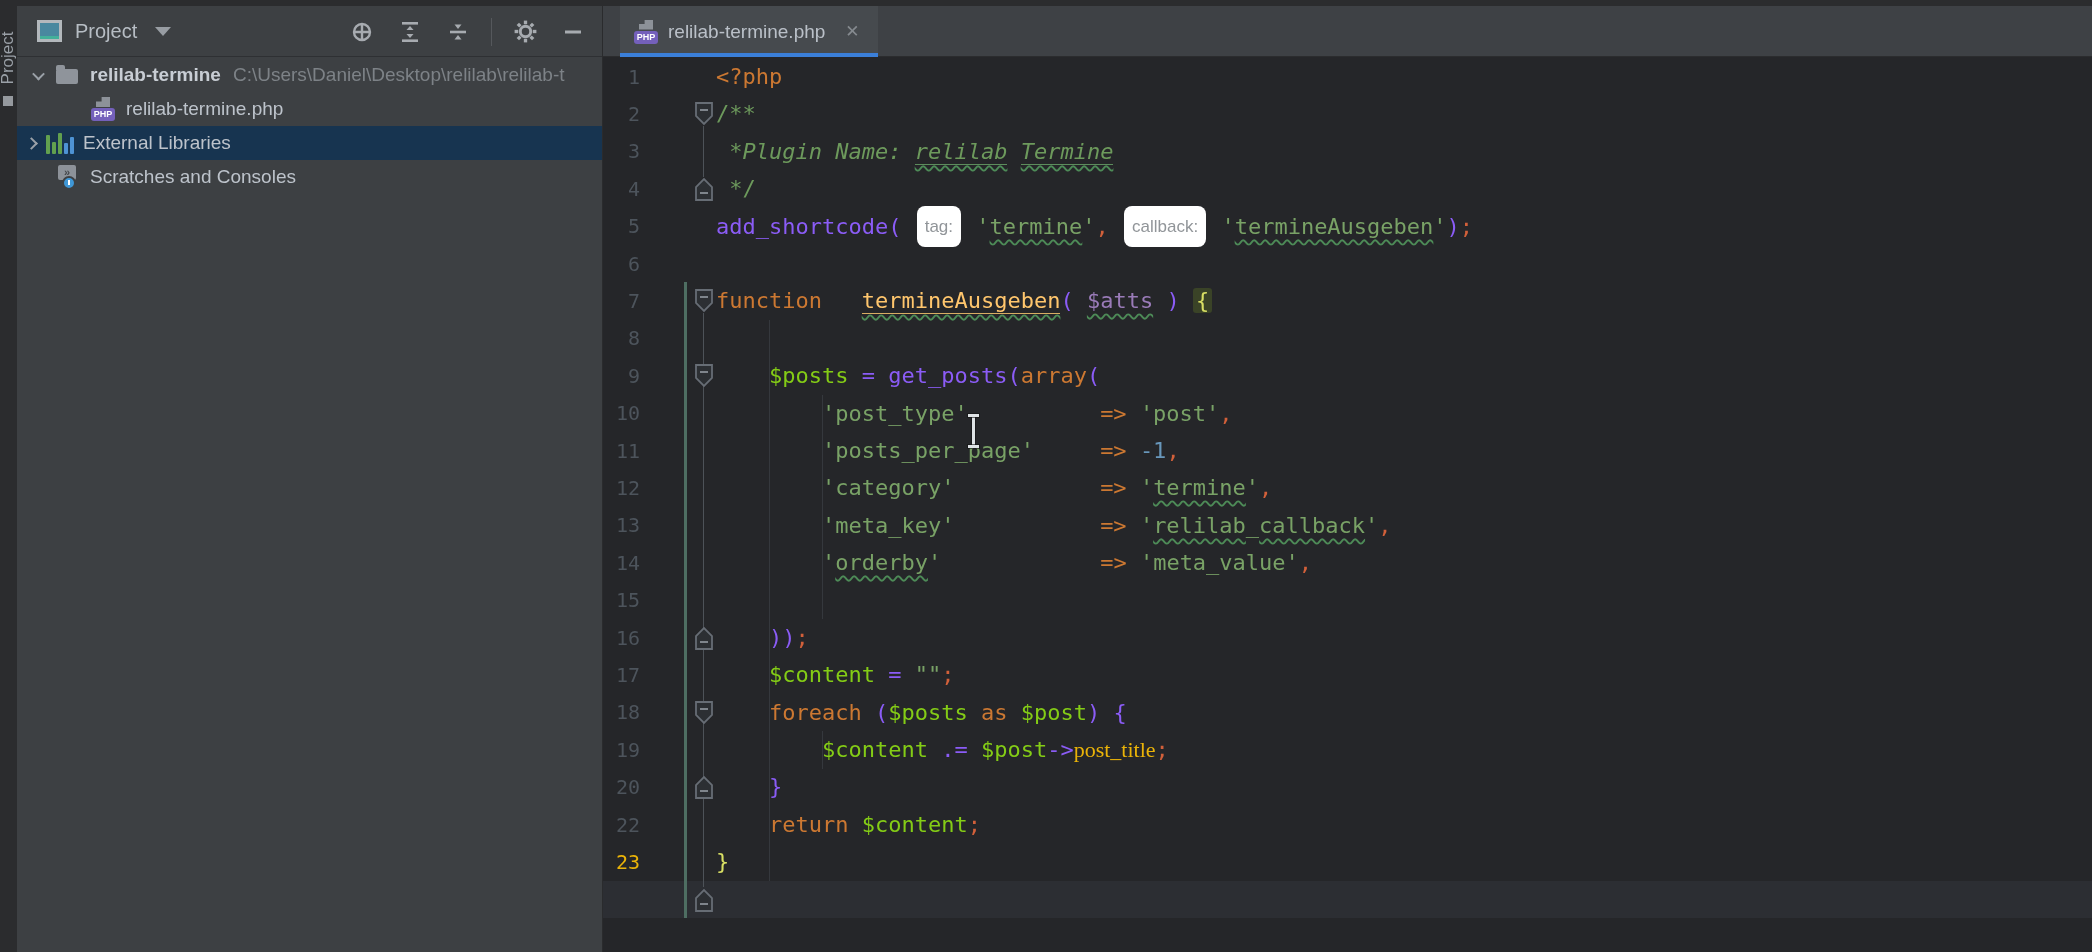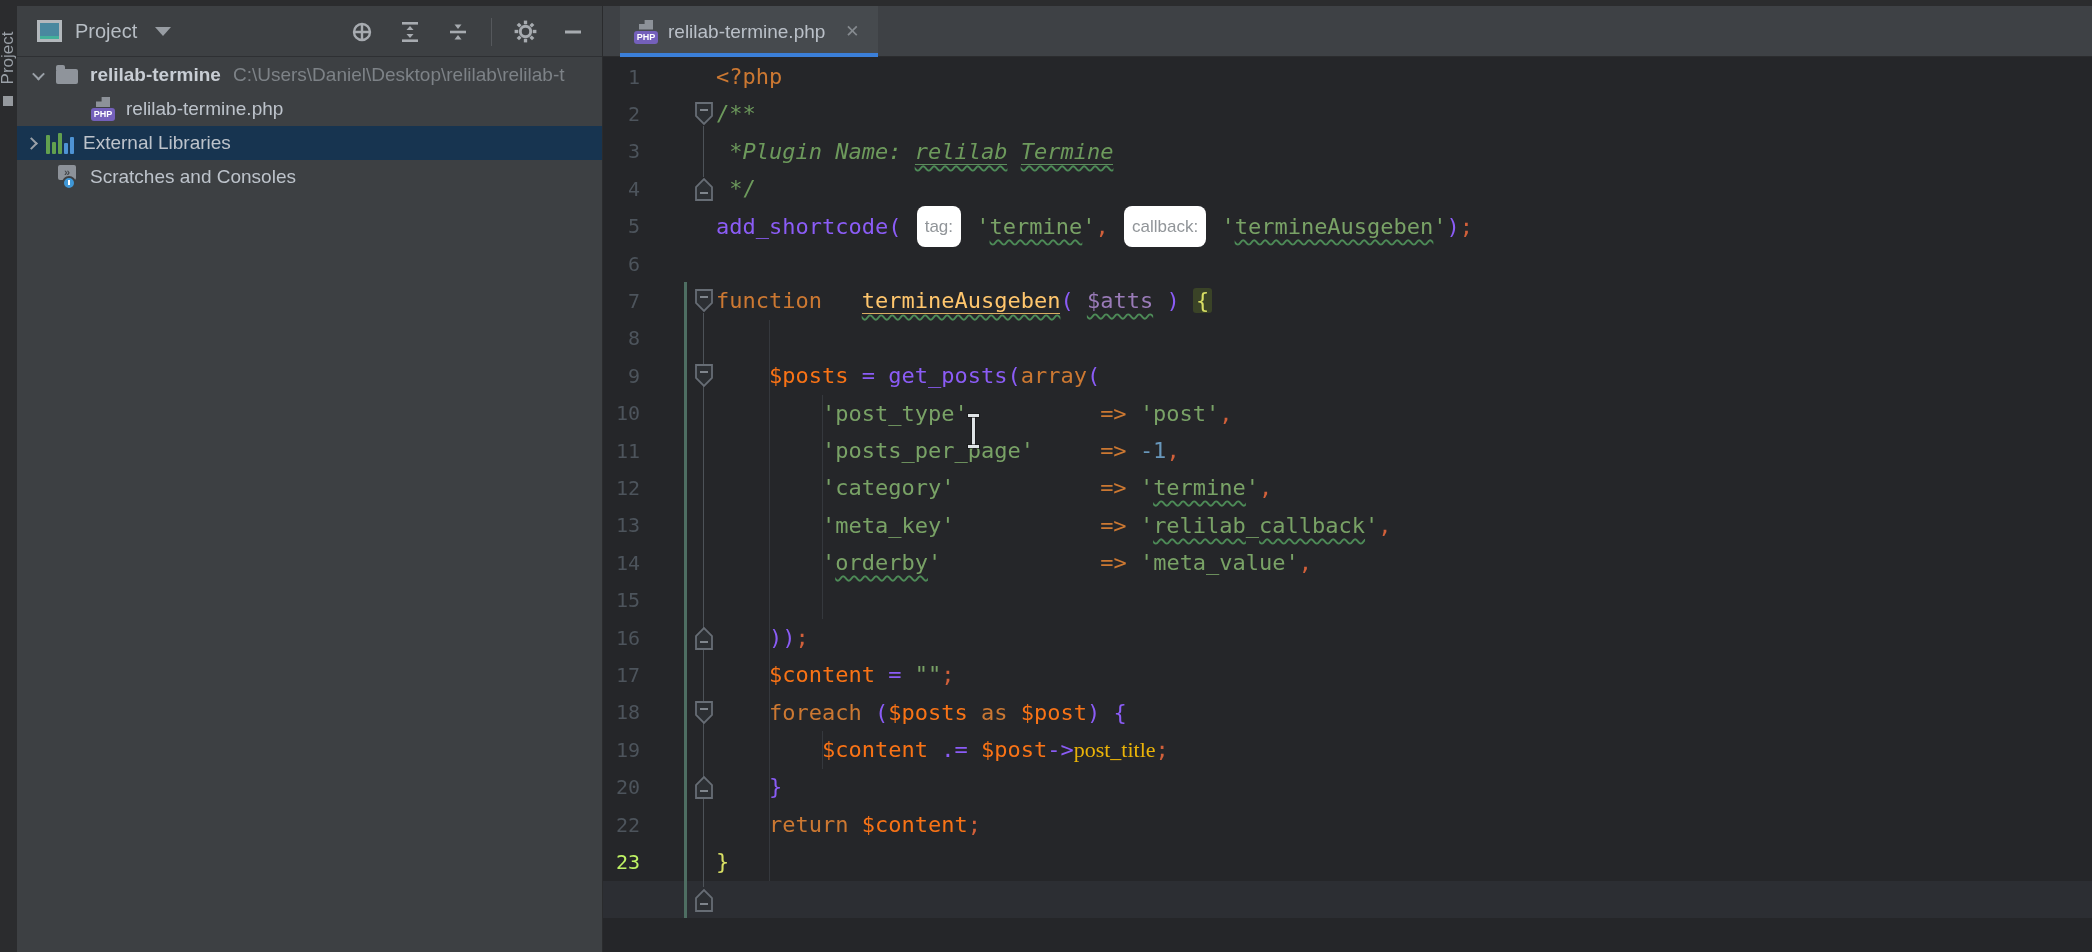--- a/index.html
+++ b/index.html
@@ -82,34 +82,34 @@
   .editor { position:absolute; left:603px; top:57px; width:1489px; height:895px; background:#252629;
             overflow:hidden; }
   .cur-line { position:absolute; left:0; width:100%; height:37.4px; background:#2c2e33; }
   .vcsbar { position:absolute; width:3px; background:#4e6e62; }
   .foldline { position:absolute; width:1px; background:#4d5258; }
   .guide { position:absolute; width:1px; background:#35383d; }
   .lines { position:absolute; left:0; top:1px; width:100%; }
   .row { height:37.4px; display:flex; align-items:center; }
   .lnum { width:37px; flex:none; text-align:right; color:#4d545c;
           font-family:"DejaVu Sans Mono", monospace; font-size:20px; }
-  .lnum.cur { color:#bef264; }
+  .lnum.cur { color:#eab308; }
   .code { margin-left:76px; white-space:pre; font-family:"DejaVu Sans Mono", monospace;
           font-size:22px; line-height:37.4px; }
   .fold-marker { position:absolute; left:91px; width:20px; height:26px; }
 
   
   .d  { color:#8b5cf6; }
   .k  { color:#cc7832; }
   .s  { color:#79a266; }
   .c  { color:#6d9a5c; }
   .ci { color:#6d9a5c; font-style:italic; }
   .cw { color:#6d9a5c; font-style:italic; border-bottom:1px solid #5c8c5c;
         text-decoration:underline wavy #4d8b57 1.5px; text-underline-offset:6px; }
-  .v  { color:#f97316; }
+  .v  { color:#84cc16; }
   .pr { color:#eab308;font-family:Liberation Serif, serif; }
   .n  { color:#6897bb; }
   .p  { color:#d2603a; }
   .fw { color:#ffc66d; border-bottom:1px solid #d8ad62;
         text-decoration:underline wavy #4d8b57 1.5px; text-underline-offset:6px; }
   .sw { color:#79a266; text-decoration:underline wavy #4d8b57 1.5px; text-underline-offset:5px; }
   .vw { color:#9a7bb8; text-decoration:underline wavy #4d8b57 1.5px; text-underline-offset:5px; }
   .b  { color:#d9e064; background:#3a4327; border-radius:3px; padding:0 3px; }
   .b2 { color:#d9e064; }
   .h  { display:inline-block; font-family:"Liberation Sans", sans-serif; font-size:17px;

